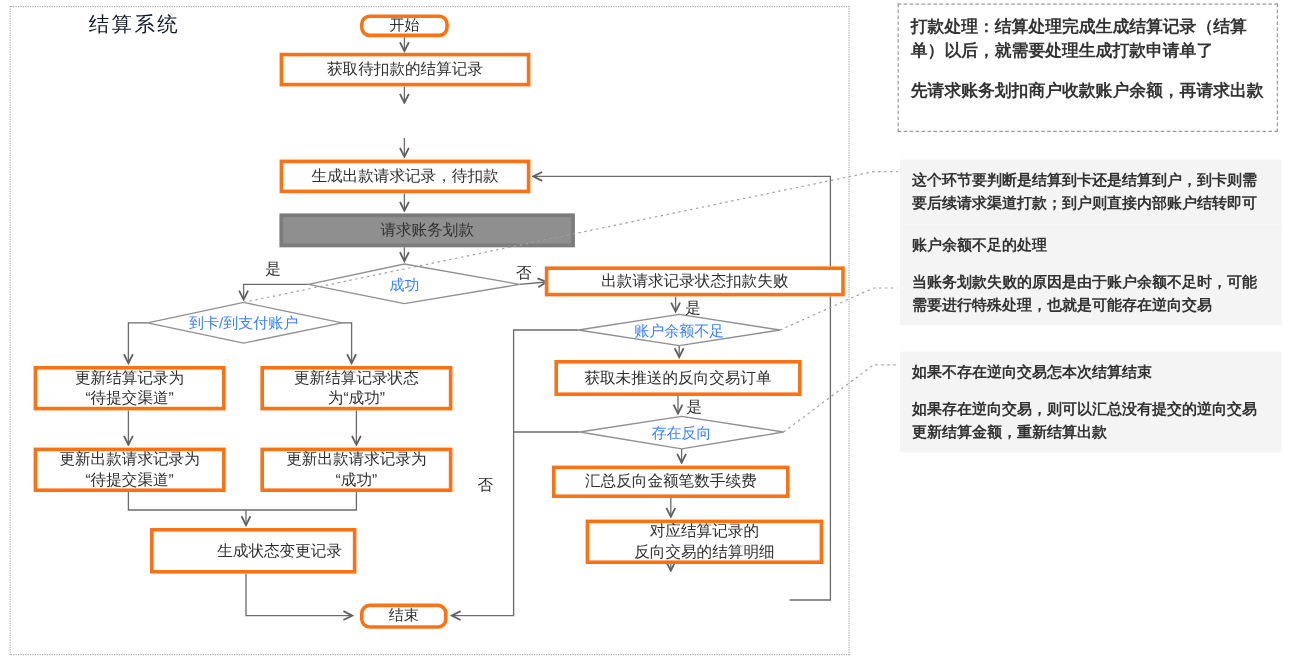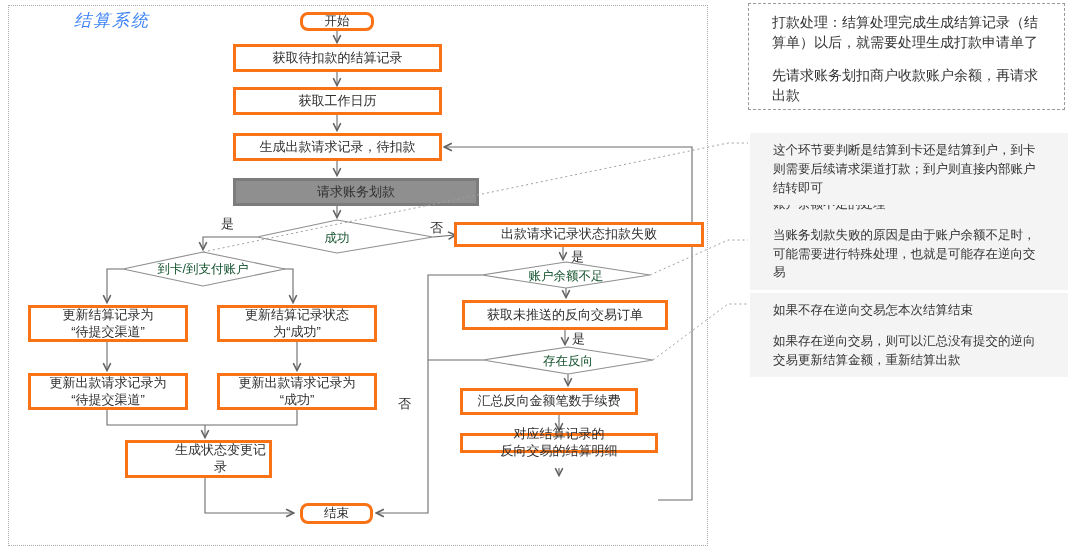--- a/index.html
+++ b/index.html
@@ -5,37 +5,37 @@
   html,body{margin:0;padding:0;background:#fff;}
   .stage{
     position:relative;width:1080px;height:554px;background:#fff;overflow:hidden;
     font-family:"Liberation Sans","DejaVu Sans",sans-serif;color:#2e2e2e;
   }
   .frame{
     position:absolute;left:8px;top:5px;width:700px;height:541px;
     border:1px dotted #a9a9a9;background:#fff;box-sizing:border-box;
   }
   .title{
-    position:absolute;left:74px;top:9px;font-size:17px;letter-spacing:2px;color:#3b82f6;font-style:italic;
+    position:absolute;left:74px;top:9px;font-size:17px;letter-spacing:2px;color:#0f172a;
   }
   svg.layer{position:absolute;left:0;top:0;width:1080px;height:554px;pointer-events:none;}
   .node{
     position:absolute;box-sizing:border-box;border:3px solid #f97316;background:#fff;
     display:flex;align-items:center;justify-content:center;text-align:center;
     font-size:13px;line-height:1.3;white-space:pre-line;color:#2e2e2e;z-index:2;
   }
   .node.pill{border-radius:8px;font-size:12.5px;}
   .node.gray{background:#8f8f8f;border-color:#7c7c7c;color:#313131;}
   .dlabel{
-    position:absolute;z-index:2;font-size:12.5px;text-align:center;color:#14532d;
+    position:absolute;z-index:2;font-size:12.5px;text-align:center;color:#3b82f6;
   }
   .elabel{position:absolute;z-index:3;font-size:13px;color:#2e2e2e;}
   .ann{
     position:absolute;box-sizing:border-box;z-index:2;
-    background:#f4f4f4;padding:8px 23px;font-size:12.5px;line-height:1.5;color:#333;
+    background:#f4f4f4;padding:8px 10px;font-size:12.5px;line-height:1.5;color:#333;font-weight:bold;
   }
   .ann p{margin:0;}
   .ann p.gap{margin-top:12px;}
   .ann.first{
     background:#fff;border:1px dashed #9a9a9a;font-size:14px;line-height:1.45;
   }
   .z3{z-index:3;}
 </style>
 </head>
 <body>
@@ -79,39 +79,38 @@
     <g fill="#ffffff" stroke="#8f8f8f" stroke-width="1.1">
       <polygon points="337,220 433,237 337,253 257,237"></polygon>
       <polygon points="203,252 285,269 203,286 123,269"></polygon>
       <polygon points="566,262 650,275 566,288 482,275"></polygon>
       <polygon points="568,347 653,360 568,374 483,360"></polygon>
     </g>
   </svg>
 
   <div class="node pill" style="left:300px;top:12px;width:74px;height:19px;">开始</div>
   <div class="node" style="left:233px;top:44px;width:209px;height:28px;">获取待扣款的结算记录</div>
-  <div class="node" style="left:233px;top:87px;width:209px;height:28px;">获取工作日历</div>
   <div class="node" style="left:233px;top:133px;width:209px;height:28px;">生成出款请求记录，待扣款</div>
   <div class="node gray" style="left:233px;top:178px;width:246px;height:28px;">请求账务划款</div>
 
   <div class="node" style="left:28px;top:305px;width:160px;height:37px;">更新结算记录为
 “待提交渠道”</div>
   <div class="node" style="left:217px;top:305px;width:160px;height:37px;">更新结算记录状态
 为“成功”</div>
   <div class="node" style="left:28px;top:373px;width:160px;height:37px;">更新出款请求记录为
 “待提交渠道”</div>
   <div class="node" style="left:217px;top:373px;width:160px;height:37px;">更新出款请求记录为
 “成功”</div>
-  <div class="node" style="left:125px;top:440px;width:147px;height:38px;padding-left:44px;">生成状态变更记录</div>
+  <div class="node" style="left:125px;top:440px;width:172px;height:38px;padding-left:44px;">生成状态变更记录</div>
   <div class="node pill" style="left:300px;top:503px;width:73px;height:21px;">结束</div>
 
   <div class="node" style="left:441px;top:222px;width:250px;height:25px;margin-left:13px;">出款请求记录状态扣款失败</div>
   <div class="node" style="left:462px;top:300px;width:206px;height:30px;">获取未推送的反向交易订单</div>
-  <div class="node" style="left:460px;top:388px;width:178px;height:27px;">汇总反向金额笔数手续费</div>
-  <div class="node" style="left:460px;top:433px;width:198px;height:20px;">对应结算记录的
+  <div class="node" style="left:460px;top:388px;width:198px;height:27px;">汇总反向金额笔数手续费</div>
+  <div class="node" style="left:488px;top:433px;width:198px;height:37px;">对应结算记录的
 反向交易的结算明细</div>
 
   <div class="dlabel" style="left:287px;top:230px;width:100px;">成功</div>
   <div class="dlabel" style="left:133px;top:261px;width:140px;">到卡/到支付账户</div>
   <div class="dlabel" style="left:496px;top:268px;width:140px;">账户余额不足</div>
   <div class="dlabel" style="left:498px;top:353px;width:140px;">存在反向</div>
 
   <div class="elabel" style="left:221px;top:215px;">是</div>
   <div class="elabel" style="left:430px;top:219px;">否</div>
   <div class="elabel" style="left:571px;top:248px;">是</div>

